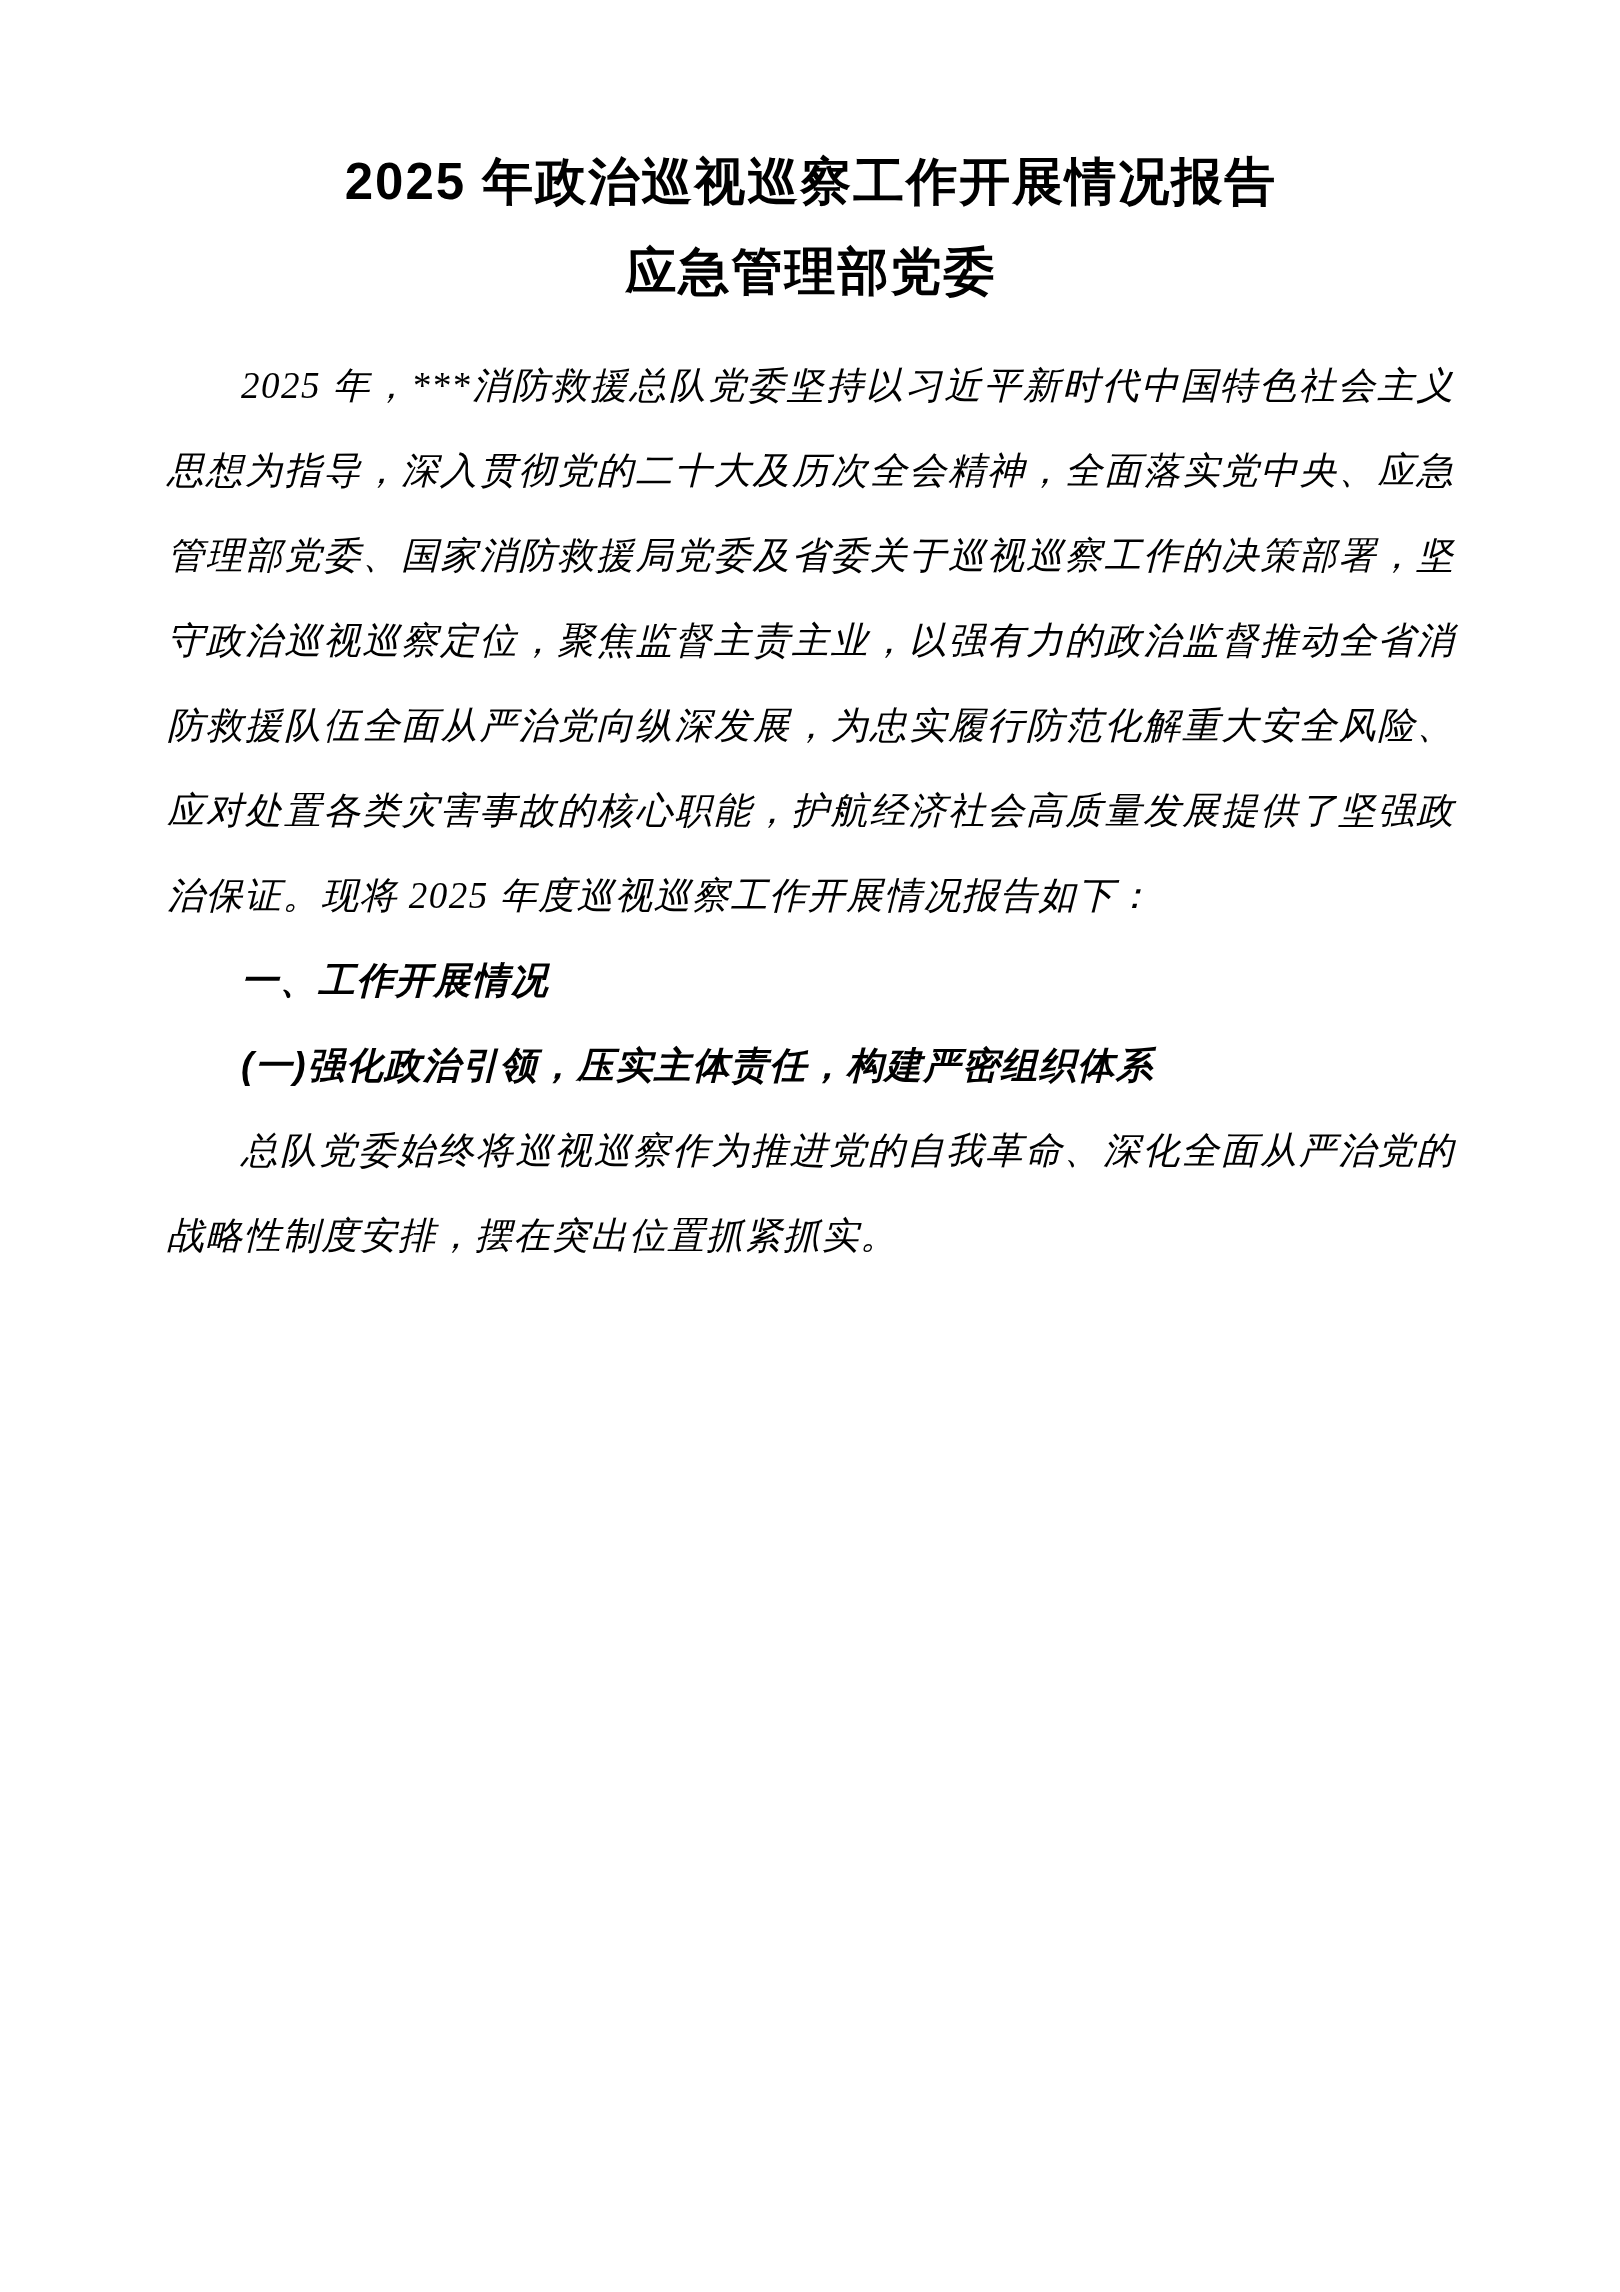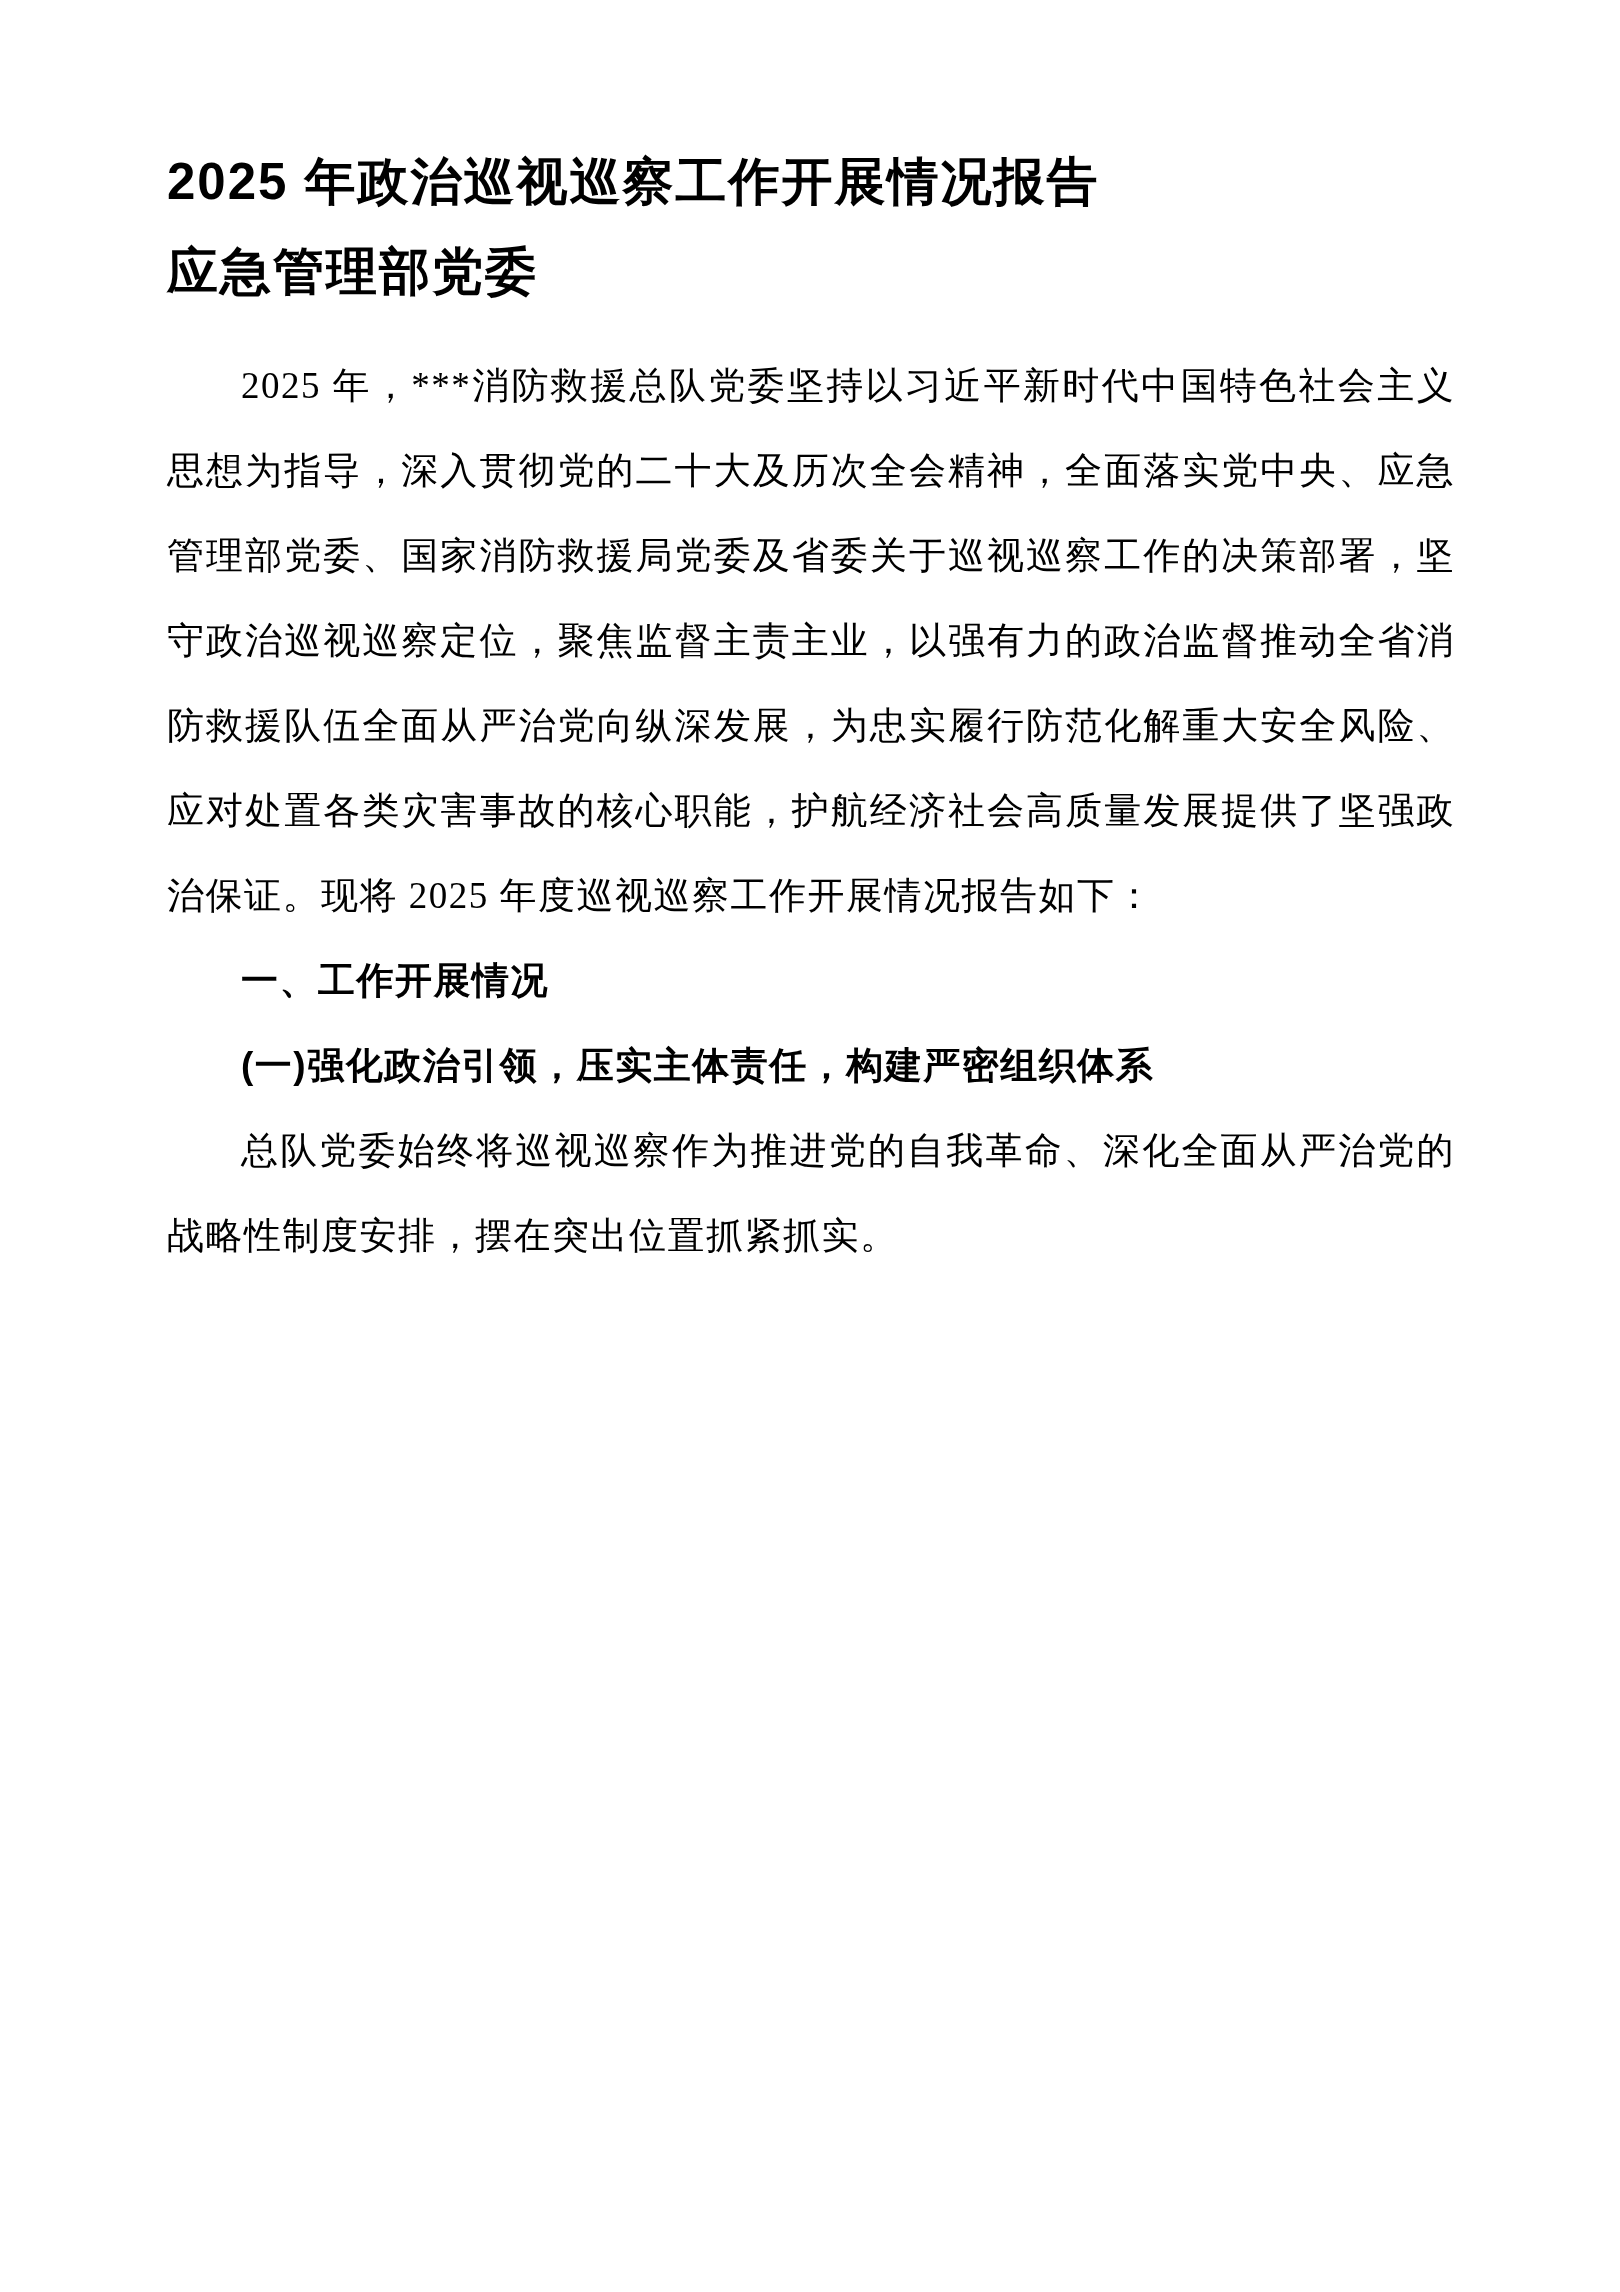--- a/index.html
+++ b/index.html
@@ -16,34 +16,35 @@
     background: #ffffff;
     color: #000000;
     padding: 137px 165px 0 167px;
     overflow: hidden;
   }
   .doc-title {
     font-family: "Liberation Sans", "DejaVu Sans", sans-serif;
     font-weight: 700;
     font-size: 51px;
     line-height: 90px;
-    text-align: left;
+    text-align: center;
     margin: 0;
     letter-spacing: 2px;
     color: #000000;
   }
   .doc-body {
     font-family: "Liberation Serif", "DejaVu Serif", serif;
     font-size: 37px;
     line-height: 85px;
     text-align: justify;
     text-indent: 2em;
     margin: 0;
     letter-spacing: 1.5px;
     color: #000000;
+    font-style: italic;
   }
   .doc-body.first {
     margin-top: 25.5px;
   }
   .doc-heading {
     font-weight: 700;
     font-family: "Liberation Sans", "DejaVu Sans", sans-serif;
   }
 </style>
 </head>

